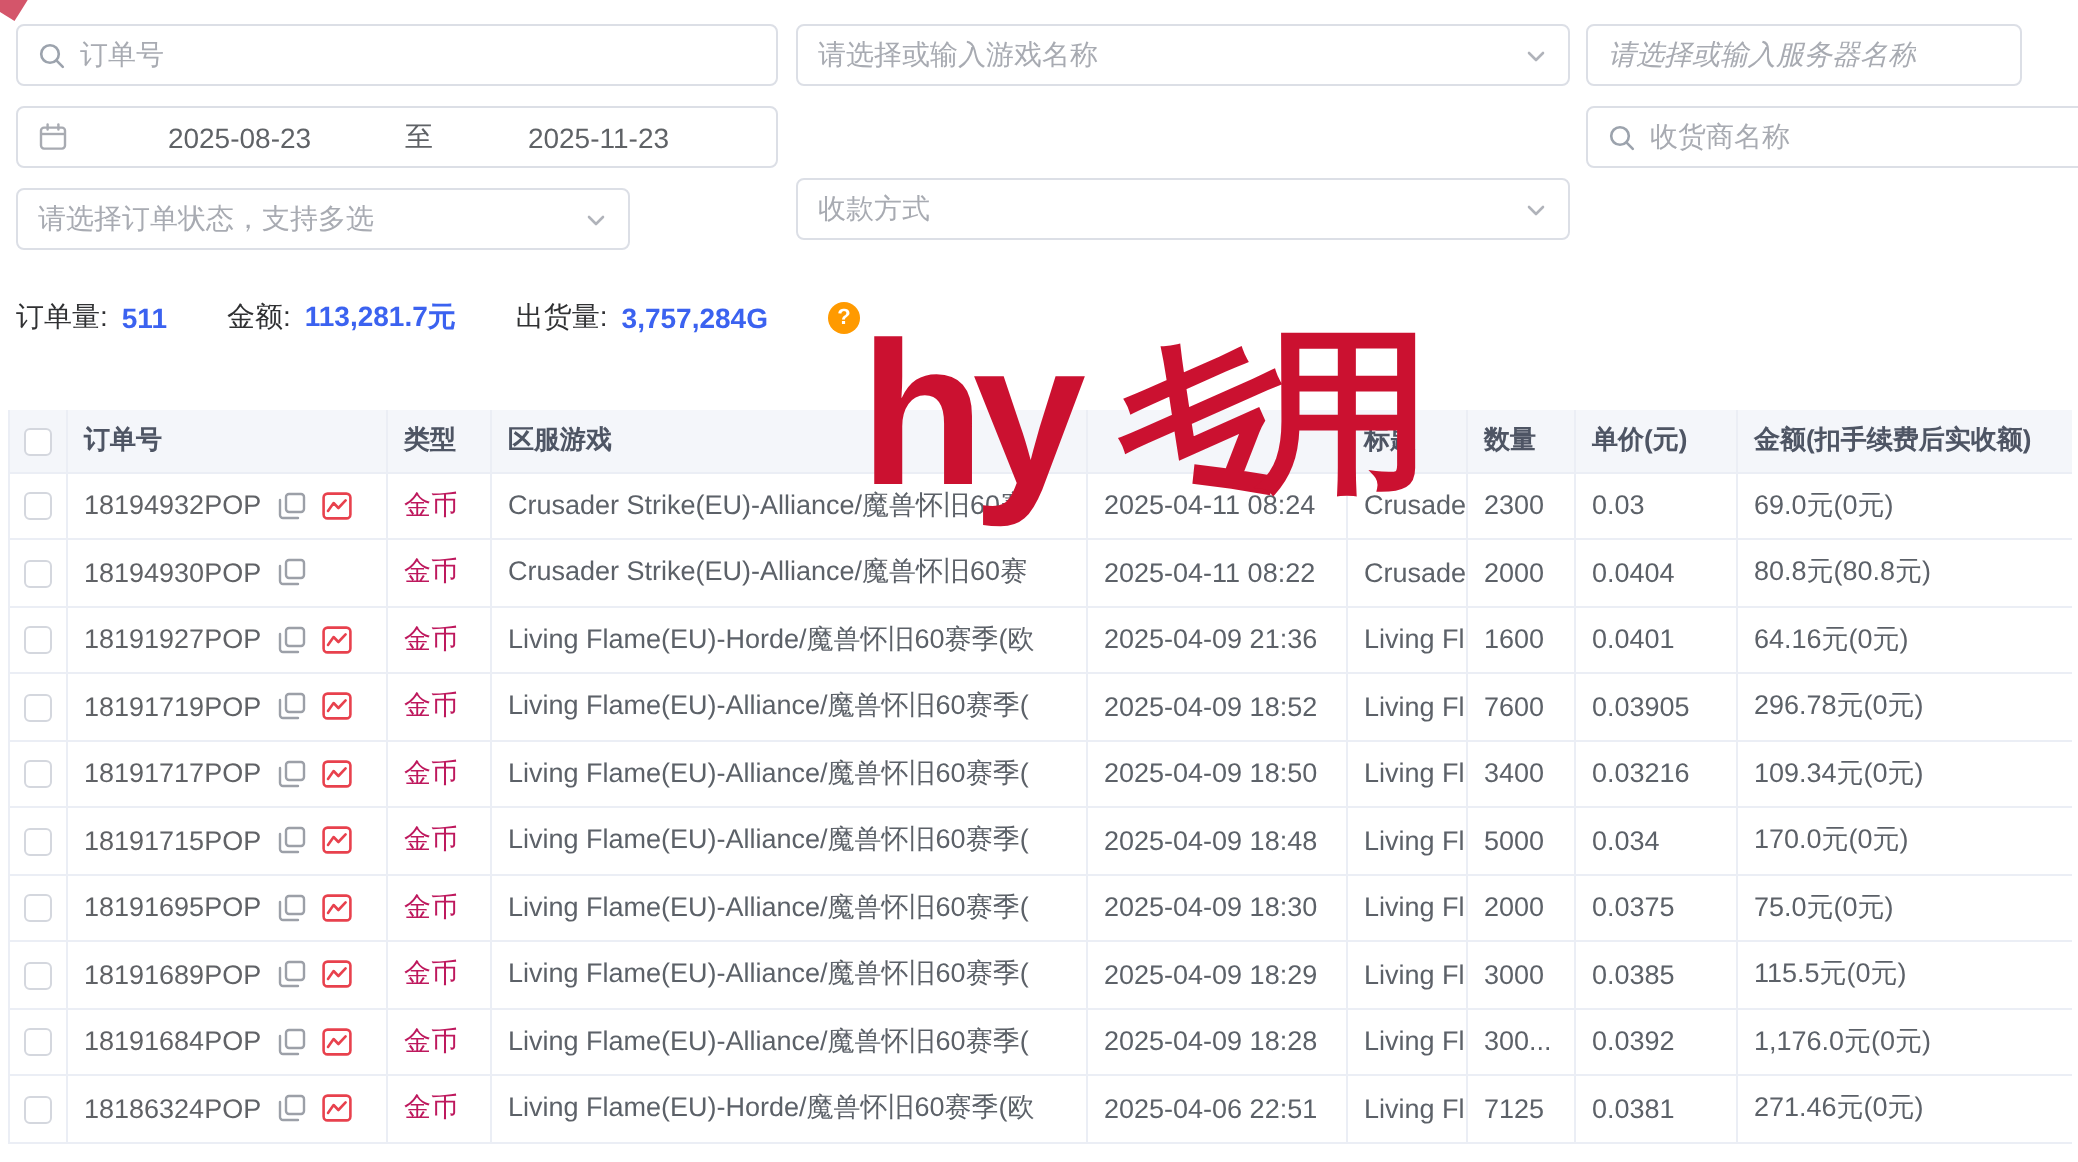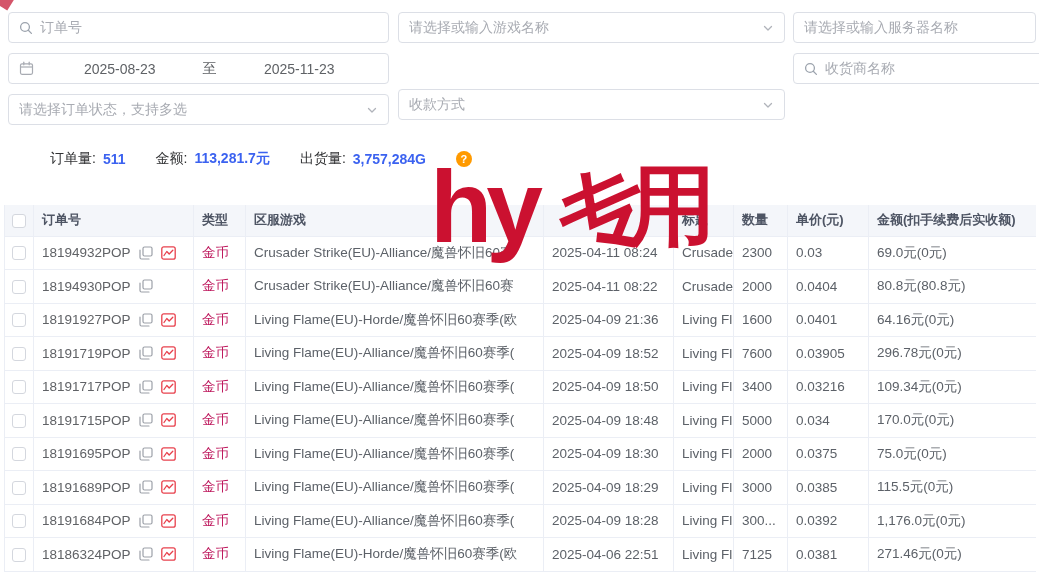--- a/index.html
+++ b/index.html
@@ -14,21 +14,21 @@
     background:#fff; display:flex; align-items:center; padding:0 10px;
     font-size:14px; color:#a8abb2;
   }
   .finput .ph { white-space:nowrap; overflow:hidden; }
   .finput .chev { margin-left:auto; display:flex; align-items:center; }
   .ico { display:inline-flex; align-items:center; justify-content:center; margin-right:7px; }
   
   .date-seg { flex:1; text-align:center; color:#5f6266; font-size:14px; white-space:nowrap; }
   .date-sep { color:#5f6266; font-size:14px; padding:0 4px; }
   
-  #stats { position:absolute; left:8px; top:150px; display:flex; align-items:center; font-size:14px;margin-left:42px; }
+  #stats { position:absolute; left:8px; top:150px; display:flex; align-items:center; font-size:14px; }
   #stats .lbl { color:#303133; }
   #stats .val { color:#3b62f0; font-weight:700; margin-left:7px; }
   #stats .grp { display:flex; align-items:center; margin-right:30px; }
   .qmark {
     width:16px; height:16px; border-radius:50%; background:#ff9a00; color:#fff;
     font-size:11px; font-weight:700; display:inline-flex; align-items:center; justify-content:center;
   }
   
   #tablewrap { position:absolute; left:4px; top:205px; width:1035px; overflow:hidden; }
   table { border-collapse:collapse; table-layout:fixed; width:1031px; }
@@ -77,21 +77,21 @@
 
   <div class="finput" style="left:398px; top:12px; width:387px;">
     <span class="ph">请选择或输入游戏名称</span>
     <span class="chev">
       <svg width="12" height="12" viewBox="0 0 12 12">
           <polyline points="2.5,4.5 6,8 9.5,4.5" fill="none" stroke="#b0b3ba" stroke-width="1.3" stroke-linecap="round" stroke-linejoin="round"></polyline>
         </svg>
     </span>
   </div>
 
-  <div class="finput" style="left:793px; top:12px; width:243px;">
+  <div class="finput" style="left:793px; top:12px; width:218px;font-style:italic;">
     <span class="ph">请选择或输入服务器名称</span>
   </div>
 
   <div class="finput" style="left:8px; top:53px; width:381px;">
     <span class="ico">
       <svg width="15" height="15" viewBox="0 0 15 15">
           <rect x="1.5" y="2.8" width="12" height="10.5" rx="1.5" fill="none" stroke="#a8abb2" stroke-width="1.2"></rect>
           <line x1="1.5" y1="6" x2="13.5" y2="6" stroke="#a8abb2" stroke-width="1.2"></line>
           <line x1="4.8" y1="1.2" x2="4.8" y2="3.8" stroke="#a8abb2" stroke-width="1.2" stroke-linecap="round"></line>
           <line x1="10.2" y1="1.2" x2="10.2" y2="3.8" stroke="#a8abb2" stroke-width="1.2" stroke-linecap="round"></line>
@@ -114,21 +114,21 @@
   <div class="finput" style="left:793px; top:53px; width:278px;">
     <span class="ico">
       <svg width="14" height="14" viewBox="0 0 14 14">
           <circle cx="6" cy="6" r="4.4" fill="none" stroke="#9ca3ad" stroke-width="1.3"></circle>
           <line x1="9.3" y1="9.3" x2="12.4" y2="12.4" stroke="#9ca3ad" stroke-width="1.3" stroke-linecap="round"></line>
         </svg>
     </span>
     <span class="ph">收货商名称</span>
   </div>
 
-  <div class="finput" style="left:8px; top:94px; width:381px;">
+  <div class="finput" style="left:8px; top:94px; width:307px;">
     <span class="ph">请选择订单状态，支持多选</span>
     <span class="chev">
       <svg width="12" height="12" viewBox="0 0 12 12">
           <polyline points="2.5,4.5 6,8 9.5,4.5" fill="none" stroke="#b0b3ba" stroke-width="1.3" stroke-linecap="round" stroke-linejoin="round"></polyline>
         </svg>
     </span>
   </div>
 
   <div id="stats">
     <span class="grp">

